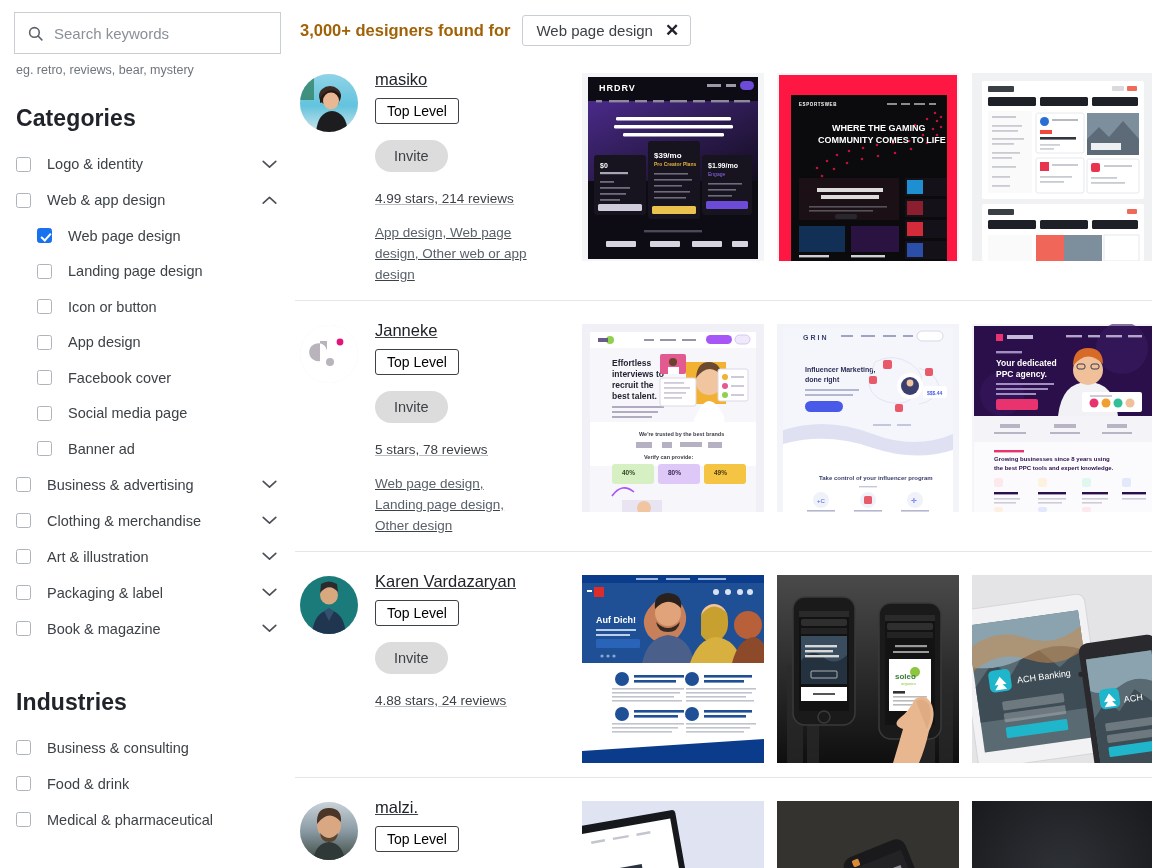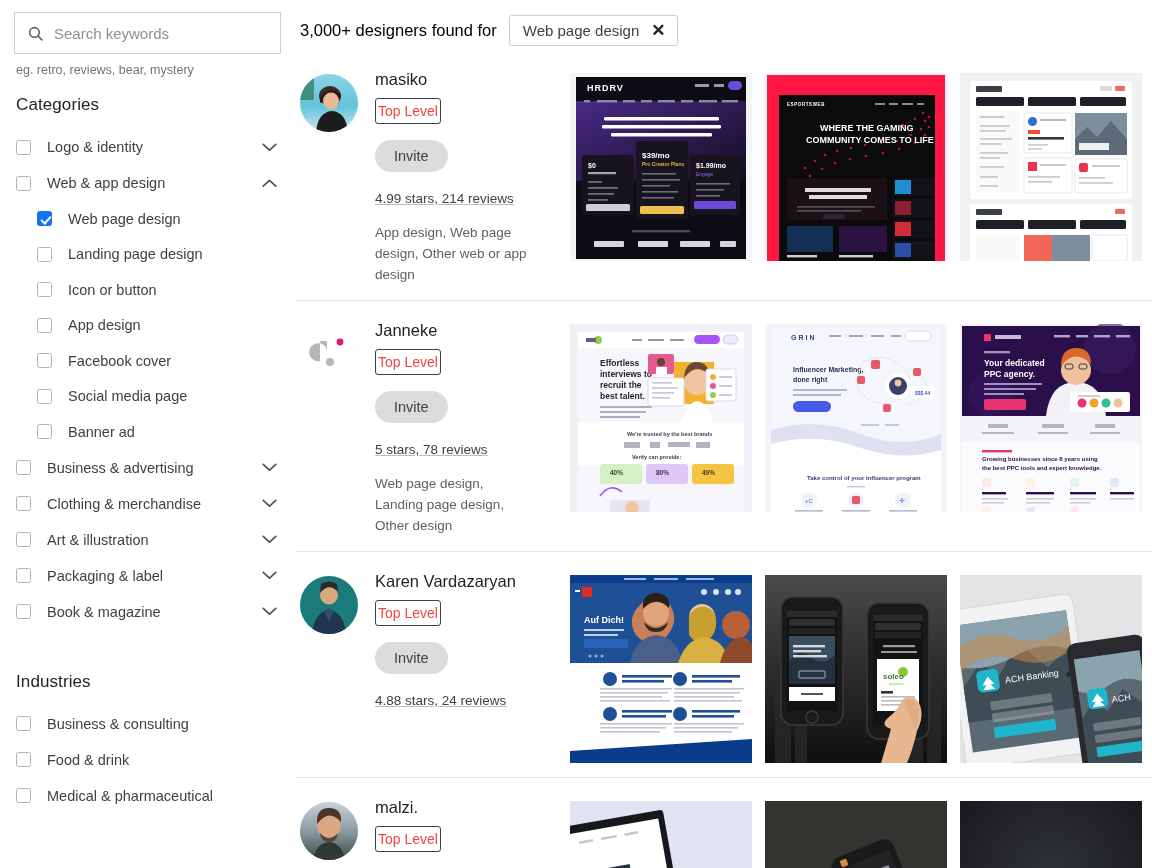--- a/index.html
+++ b/index.html
@@ -22,22 +22,22 @@
   .search-box .sicon { display:flex; align-items:center; color:#5a6169; }
   .search-input {
     border: none; outline: none; background: transparent;
     font-family: "Liberation Sans", sans-serif; font-size: 15px;
     color: #3d4247; width: 100%;
   }
   .search-input::placeholder { color: #8a9098; }
   .search-hint { font-size: 12.5px; color: #6f757c; margin: 9px 0 0 2px; }
 
   .section-title {
-    font-size: 17px; font-weight: normal; color: #20242a;
-    margin: 18px 0 14px 2px; letter-spacing: .1px;
+    font-size: 23px; font-weight: bold; color: #20242a;
+    margin: 28px 0 14px 2px; letter-spacing: .1px;
   }
   .section-title.industries { margin-top: 42px; }
 
   .cat-row {
     display: flex; align-items: center; height: 36px;
     padding-left: 2px; cursor: pointer;
   }
   .cat-row .label { font-size: 14.5px; color: #3d4247; flex: 1; }
   .cat-row.sub { padding-left: 23px; height: 35.5px; }
   .cat-row.sub .label { font-size: 14.5px; color: #3d4247; }
@@ -54,46 +54,47 @@
     border-width: 0 2px 2px 0; transform: rotate(42deg);
   }
   .chev { color: #4a4f55; display: flex; align-items: center; padding-right: 4px; }
 
   
   .main { flex: 1; padding: 10px 0 0 0; overflow: hidden; }
   .results-header {
     display: flex; align-items: center; gap: 12px;
     padding: 0 0 0 5px; height: 40px;
   }
-  .results-count { font-size: 16.5px; color: #000000; }
+  .results-count { font-size: 16.5px; color: #a16207; font-weight: bold; }
   .chip {
     display: flex; align-items: center; gap: 12px;
     border: 1px solid #c9ced3; border-radius: 3px;
     padding: 6px 11px 6px 13px; font-size: 15px; color: #3d4247;
     background: #fff; cursor: pointer;
   }
   .chip .x { font-size: 17px; font-weight: bold; line-height: 1; color:#20242a; }
 
   .designer-row {
-    display: flex; gap: 0; padding: 18px 0 14px 5px;
+    display: flex; gap: 12px; padding: 18px 0 14px 5px;
     border-bottom: 1px solid #e4e7ea;
+    text-decoration: underline;
   }
   .designer-row:last-child { border-bottom: none; }
 
   .who { width: 270px; flex: 0 0 270px; display: flex; gap: 17px; }
   .avatar {
     width: 58px; height: 58px; flex: 0 0 58px; border-radius: 50%;
     overflow: hidden; margin-top: 6px; background: #e9ecef;
   }
   .avatar svg { display: block; }
   .who-info { padding-top: 2px; }
   .dname { font-size: 16.5px; color: #20242a; margin-bottom: 9px; cursor: pointer; }
   .badge {
     display: inline-block; border: 1px solid #3d4247; border-radius: 3px;
-    padding: 4px 2px; font-size: 14px; color: #ef4444;
+    padding: 4px 11px; font-size: 14px; color: #000000;
   }
   .invite {
     display: inline-block; margin-top: 16px;
     background: #dcdcdc; color: #3d4247; border: none;
     border-radius: 17px; padding: 8px 19px; font-size: 14.5px;
     font-family: "Liberation Sans", sans-serif; cursor: pointer;
   }
   .rating {
     display: block; margin-top: 19px; font-size: 13.5px;
     color: #3d4247; text-decoration: underline;

